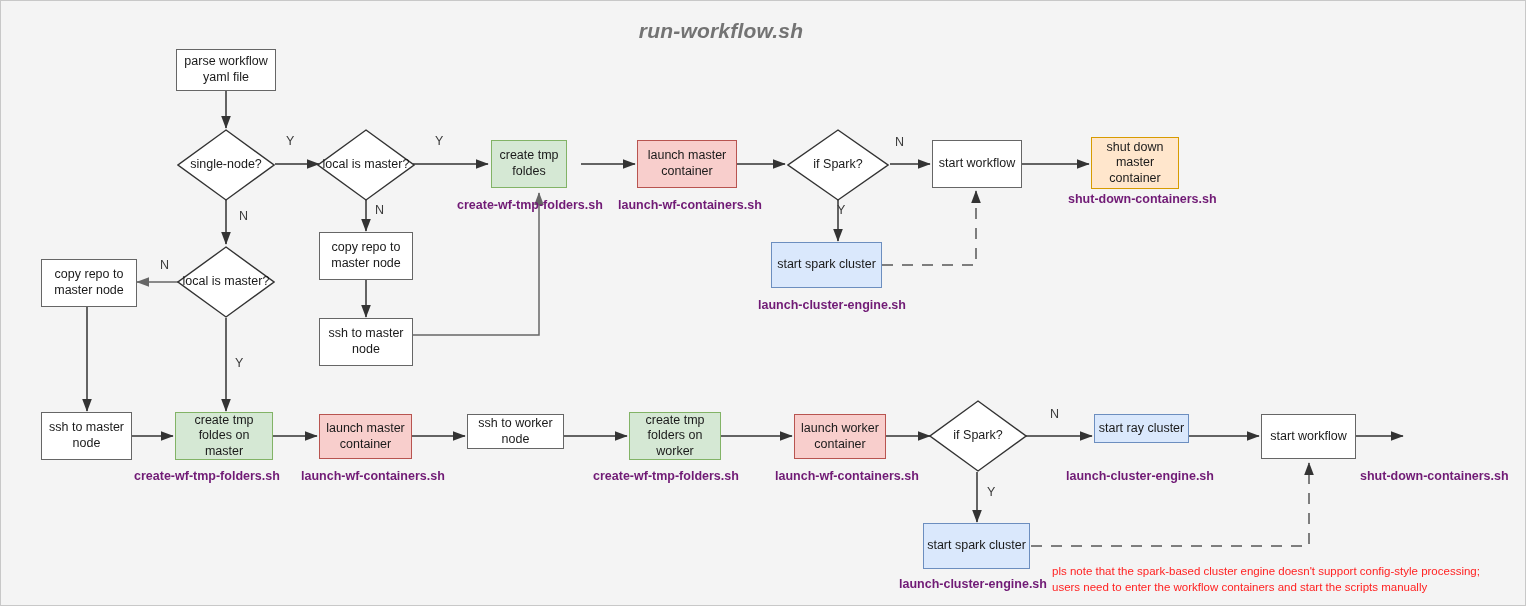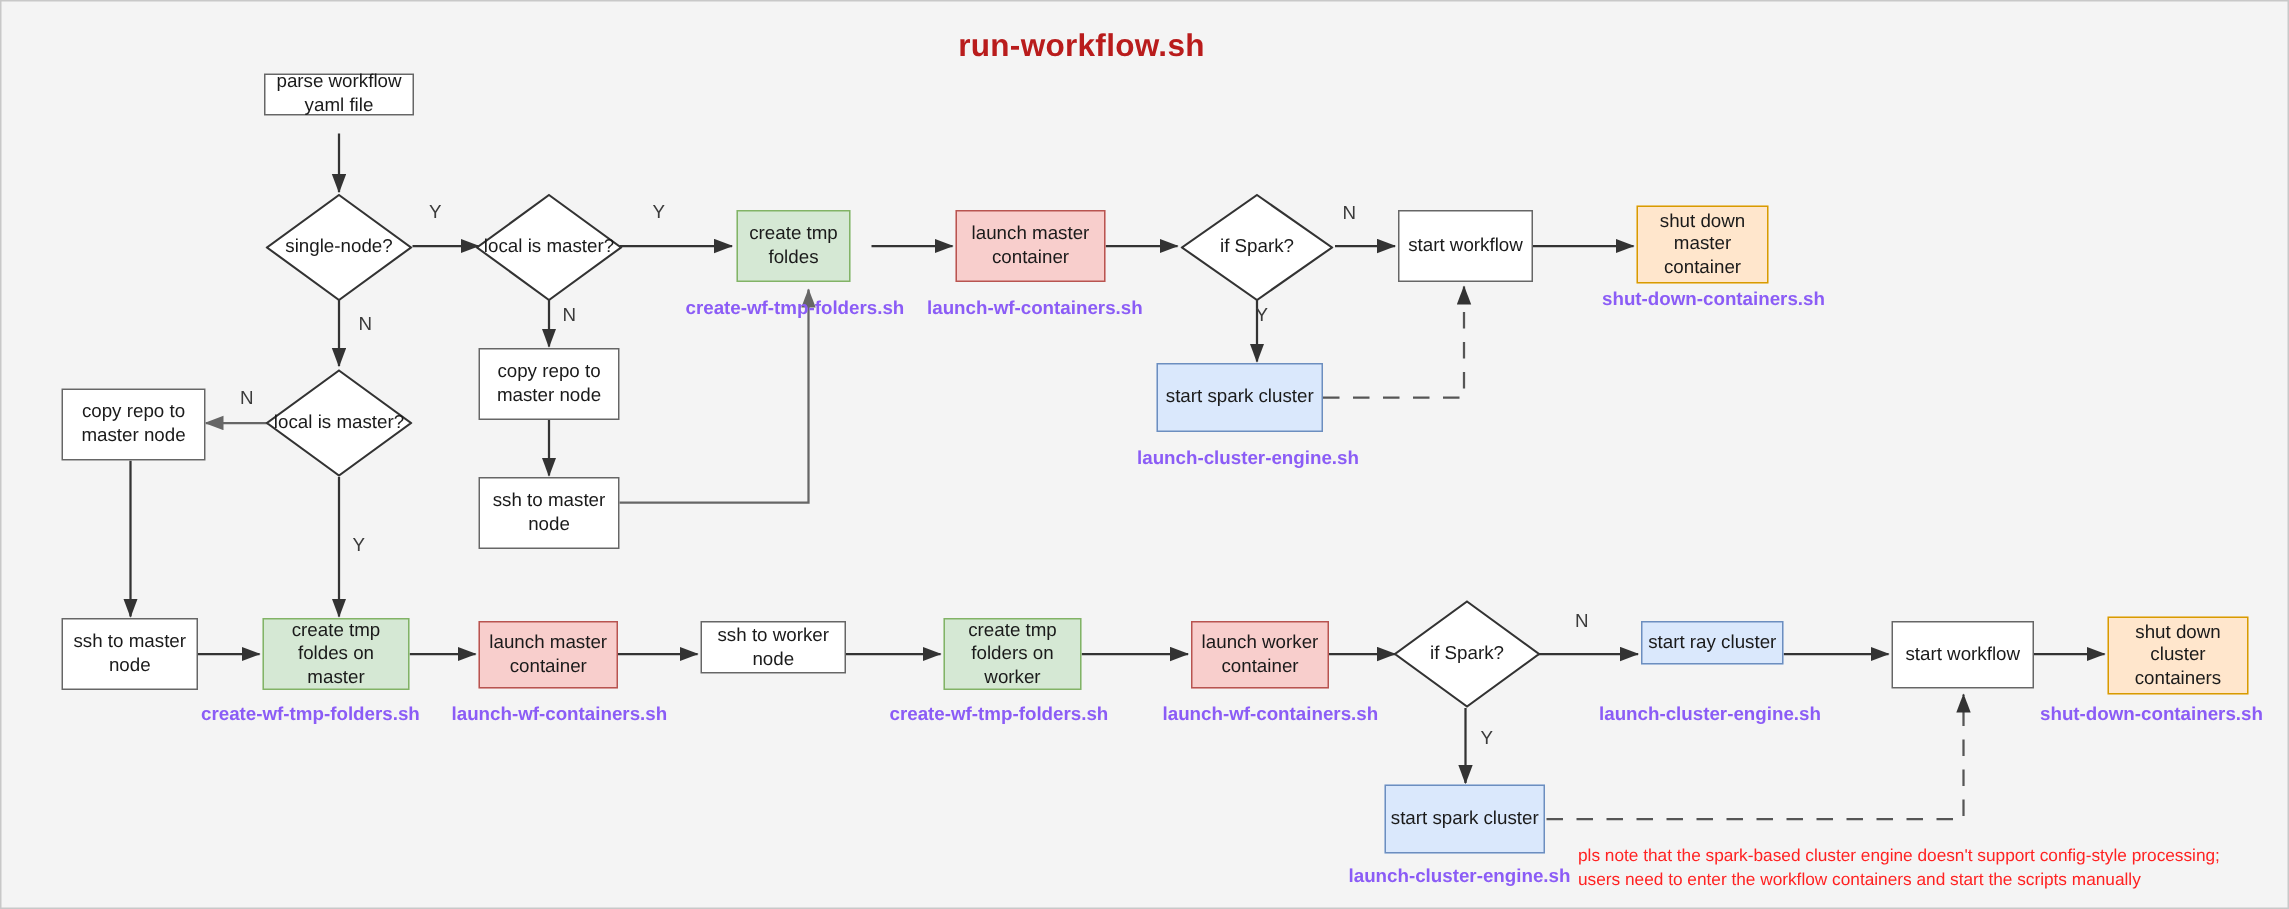--- a/index.html
+++ b/index.html
@@ -18,22 +18,23 @@
     font-family: "Liberation Sans", sans-serif;
   }
   #title {
     position: absolute;
     left: 0;
     top: 18px;
     width: 1440px;
     text-align: center;
     font-size: 21px;
     font-weight: bold;
-    color: #b91c1c;
+    color: #737373;
     letter-spacing: 0.2px;
+    font-style: italic;
   }
   svg#wires {
     position: absolute;
     left: 0;
     top: 0;
     width: 1526px;
     height: 606px;
     pointer-events: none;
   }
   .node {
@@ -85,21 +86,21 @@
   }
   .diamond .dlabel {
     position: relative;
     z-index: 2;
     padding: 0 2px;
   }
   .script {
     position: absolute;
     font-size: 12.5px;
     font-weight: bold;
-    color: #8b5cf6;
+    color: #701a75;
     white-space: nowrap;
   }
   .edgelabel {
     position: absolute;
     font-size: 12.5px;
     color: #3b3b3b;
   }
   .note {
     position: absolute;
     font-size: 11.5px;
@@ -170,21 +171,21 @@
       <path d="M1188,435 L1258,435" marker-end="url(#arrow)"></path>
 
       <path d="M1355,435 L1402,435" marker-end="url(#arrow)"></path>
 
       <path d="M976,471 L976,521" marker-end="url(#arrow)"></path>
 
       <path d="M1030,545 L1308,545 L1308,462" stroke="#555555" stroke-dasharray="11,9" marker-end="url(#arrow)"></path>
     </g>
   </svg>
 
-  <div class="node proc" style="left:175px; top:48px; width:100px; height:28px;">
+  <div class="node proc" style="left:175px; top:48px; width:100px; height:42px;">
     <span>parse workflow yaml file</span>
   </div>
 
   <div class="diamond" style="left:176px; top:128px; width:98px; height:72px;">
     <svg class="dshape" viewBox="0 0 98 72">
       <polygon points="49,1 97,36 49,71 1,36" fill="#ffffff" stroke="#333333" stroke-width="1.4"></polygon>
     </svg>
     <span class="dlabel">single-node?</span>
   </div>
 
@@ -282,23 +283,20 @@
 
   <div class="node blue" style="left:1093px; top:413px; width:95px; height:29px;">
     <span>start ray cluster</span>
   </div>
   <div class="script" style="left:1065px; top:468px;">launch-cluster-engine.sh</div>
 
   <div class="node proc" style="left:1260px; top:413px; width:95px; height:45px;">
     <span>start workflow</span>
   </div>
 
-  <div class="node yellow" style="left:1404px; top:410px; width:94px; height:52px;">
-    <span>shut down cluster containers</span>
-  </div>
   <div class="script" style="left:1359px; top:468px;">shut-down-containers.sh</div>
 
   <div class="node blue" style="left:922px; top:522px; width:107px; height:46px;">
     <span>start spark cluster</span>
   </div>
   <div class="script" style="left:898px; top:576px;">launch-cluster-engine.sh</div>
 
   <div class="edgelabel" style="left:285px; top:133px;">Y</div>
   <div class="edgelabel" style="left:238px; top:208px;">N</div>
   <div class="edgelabel" style="left:434px; top:133px;">Y</div>

